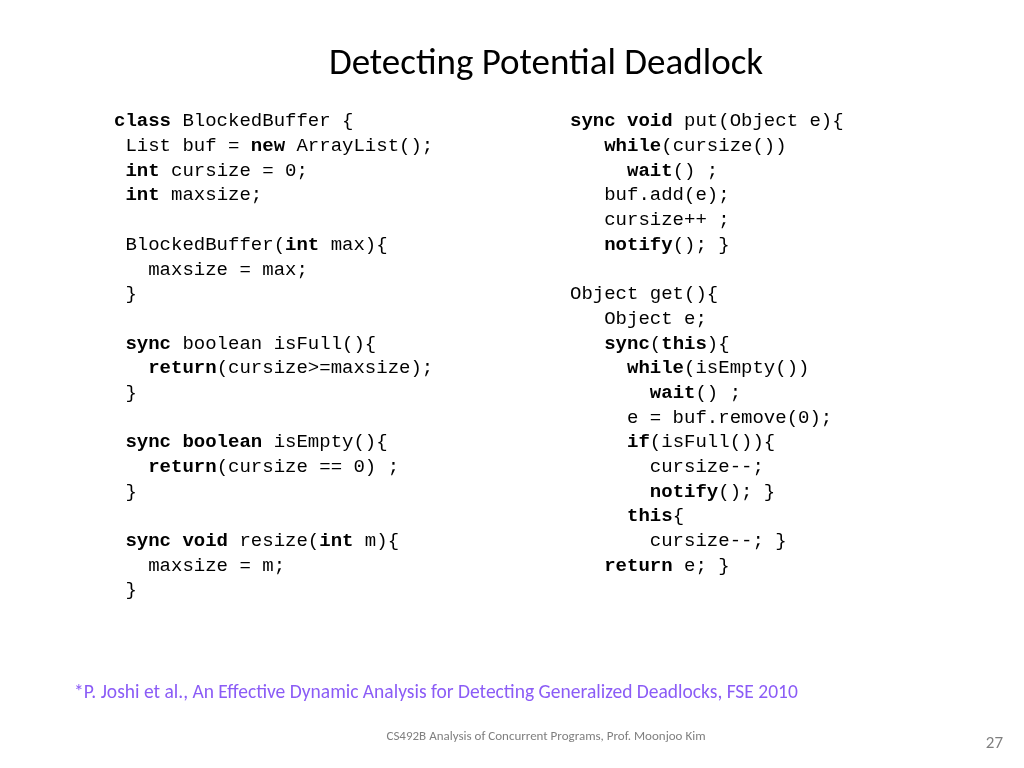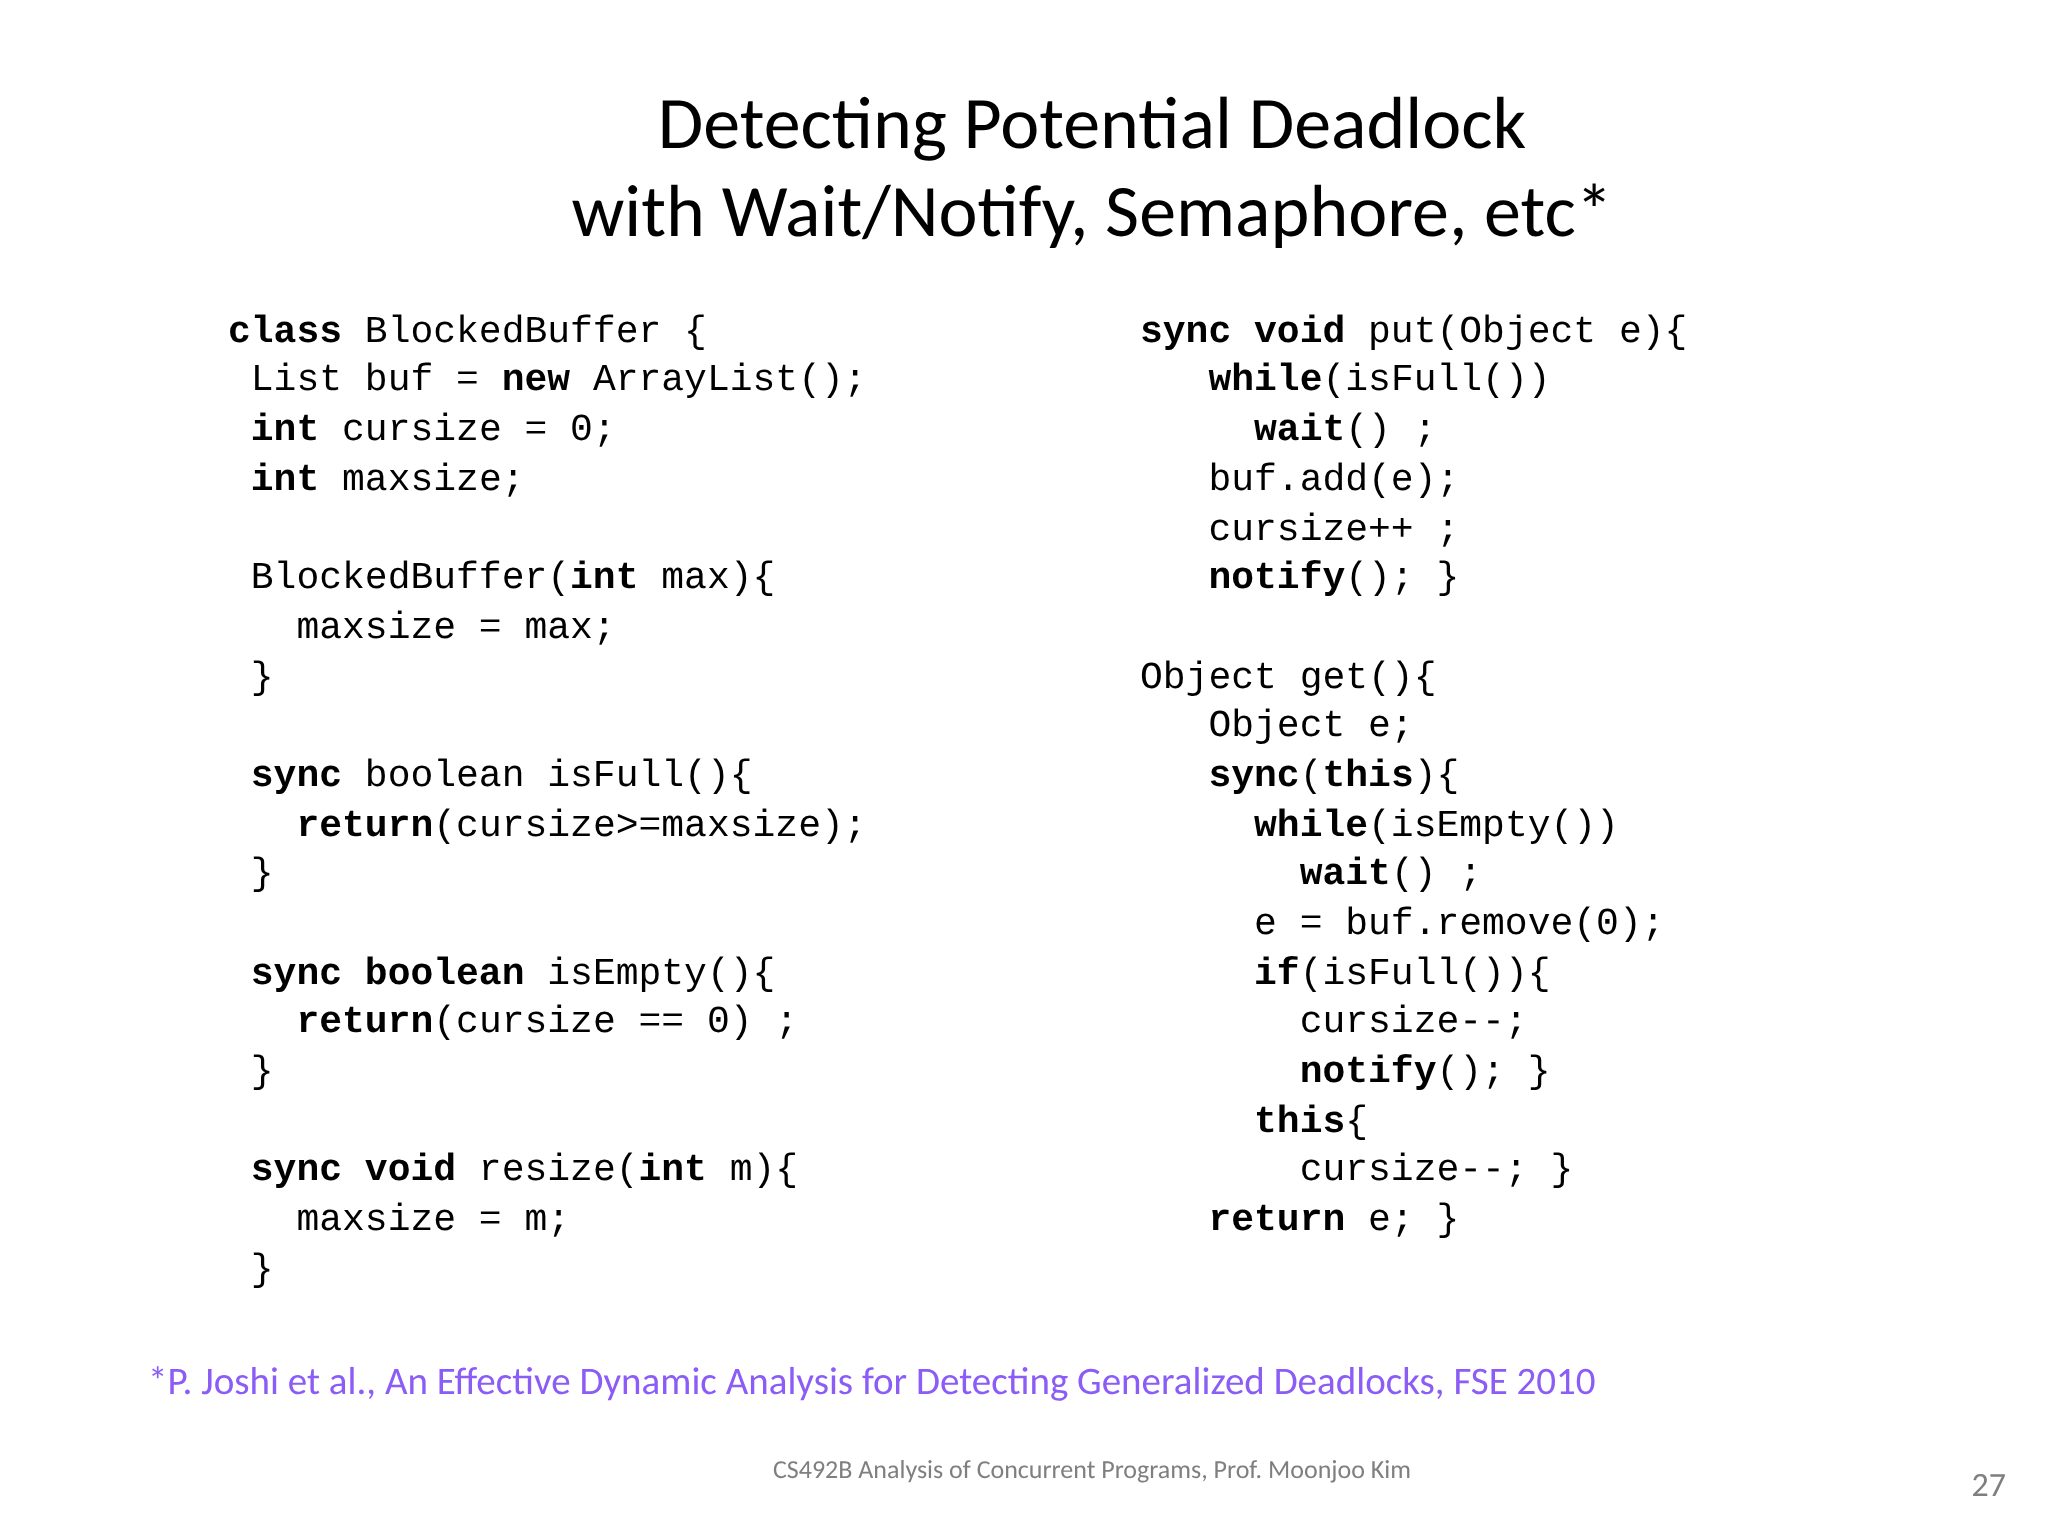--- a/index.html
+++ b/index.html
@@ -67,21 +67,20 @@
     color: #7f7f7f;
   }
 </style>
 </head>
 <body>
 
 <div class="slide">
 
   <div class="title">
     <span>Detecting Potential Deadlock</span><br>
-    <span>with Wait/Notify, Semaphore, etc*</span>
   </div>
 
   <div class="columns">
     <div class="col"><span class="b">class</span><span> BlockedBuffer {</span>
 <span> List buf = </span><span class="b">new</span><span> ArrayList();</span>
 <span> </span><span class="b">int</span><span> cursize = 0;</span>
 <span> </span><span class="b">int</span><span> maxsize;</span>
 <span></span>
 <span> BlockedBuffer(</span><span class="b">int</span><span> max){</span>
 <span>   maxsize = max;</span>
@@ -93,21 +92,21 @@
 <span></span>
 <span> </span><span class="b">sync boolean</span><span> isEmpty(){</span>
 <span>   </span><span class="b">return</span><span>(cursize == 0) ;</span>
 <span> }</span>
 <span></span>
 <span> </span><span class="b">sync void</span><span> resize(</span><span class="b">int</span><span> m){</span>
 <span>   maxsize = m;</span>
 <span> }</span></div>
 
     <div class="col"><span class="b">sync void</span><span> put(Object e){</span>
-<span>   </span><span class="b">while</span><span>(isFull())</span>
+<span>   </span><span class="b">while</span><span>(cursize())</span>
 <span>     </span><span class="b">wait</span><span>() ;</span>
 <span>   buf.add(e);</span>
 <span>   cursize++ ;</span>
 <span>   </span><span class="b">notify</span><span>(); }</span>
 <span></span>
 <span>Object get(){</span>
 <span>   Object e;</span>
 <span>   </span><span class="b">sync</span><span>(</span><span class="b">this</span><span>){</span>
 <span>     </span><span class="b">while</span><span>(isEmpty())</span>
 <span>       </span><span class="b">wait</span><span>() ;</span>

